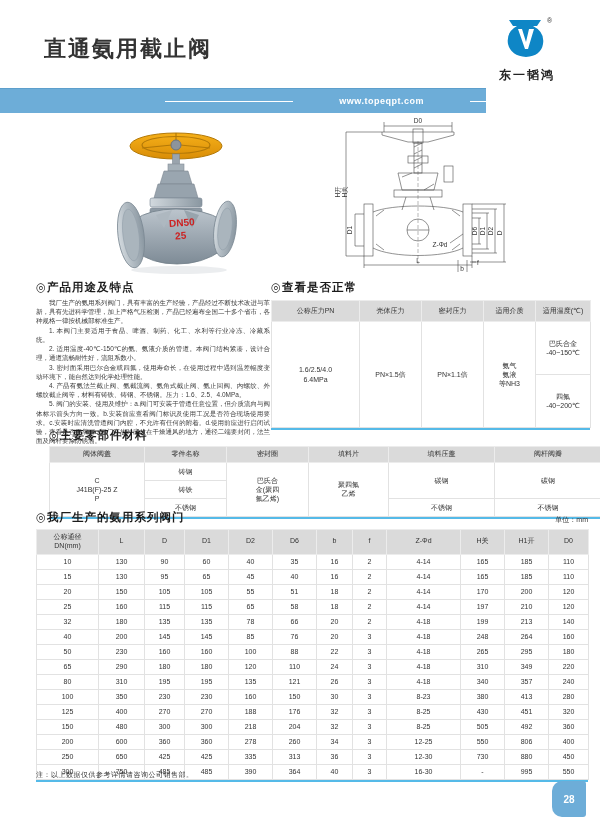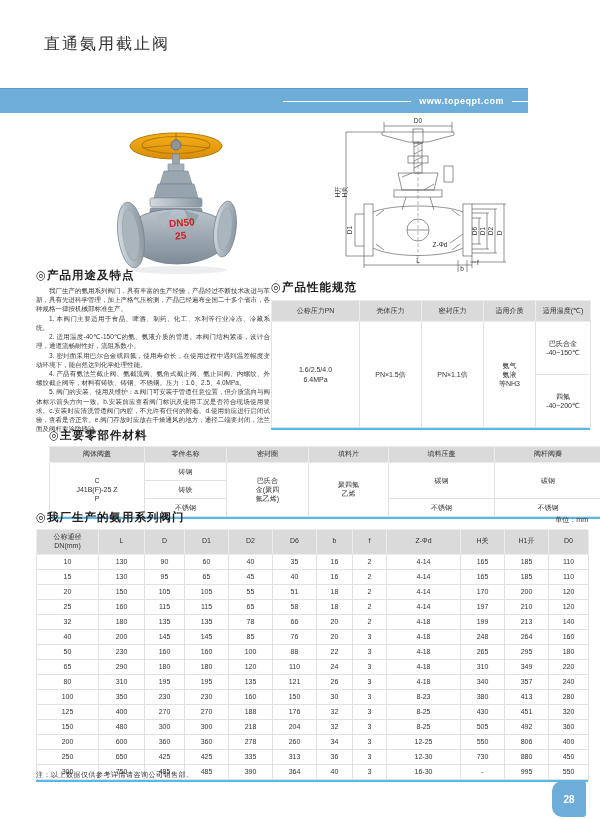--- a/index.html
+++ b/index.html
@@ -1,38 +1,38 @@
 <!DOCTYPE html>
 <html><head>
 <meta charset="utf-8">
 <style>
   html,body{margin:0;padding:0;background:#ffffff;}
   #page{position:relative;width:600px;height:819px;background:#fff;overflow:hidden;
         font-family:"Liberation Sans","DejaVu Sans",sans-serif;color:#333;}
 
   
-  .page-title{position:absolute;left:44px;top:34px;font-size:16px;font-weight:normal;
+  .page-title{position:absolute;left:44px;top:34px;font-size:22px;font-weight:bold;
               color:#333;letter-spacing:2px;}
   .logo-wrap{position:absolute;left:489px;top:16px;width:76px;text-align:center;}
   .brand-name{font-size:12px;font-weight:bold;color:#222;letter-spacing:2px;margin-top:1px;}
-  .banner{position:absolute;left:0;top:88px;width:528px;height:24px;background:#6dadd8;
-          border-top:1px solid #5d9fcc;display:flex;align-items:center;justify-content:flex-end;}
+  .banner{position:absolute;left:0;top:88px;width:486px;height:24px;background:#6dadd8;
+          border-top:1px solid #5d9fcc;display:flex;align-items:center;justify-content:flex-end;gap:38px;}
   .banner .rule-l{width:128px;height:1px;background:#fff;}
   .banner .rule-r{width:16px;height:1px;background:#fff;}
   .banner .site{color:#fff;font-size:9px;font-weight:bold;margin:0 8px;letter-spacing:.5px;}
 
   
   .photo{position:absolute;left:104px;top:122px;}
   .draw{position:absolute;left:332px;top:114px;}
 
   
   .sec-h{font-size:11.5px;font-weight:bold;color:#1c1c1c;letter-spacing:1px;}
 
   
-  .features{position:absolute;left:36px;top:268px;width:234px;}
+  .features{position:absolute;left:36px;top:280px;width:234px;}
   .features .paras{margin-top:3px;}
   .features p{font-size:6.5px;line-height:1.42;color:#3c3c3c;text-align:justify;
               text-indent:2em;margin:0;}
 
   
   .tbl-wrap{border-bottom:2px solid #55bae8;}
   table.tbl{border-collapse:collapse;table-layout:fixed;width:100%;}
   table.tbl th{background:#dadada;font-weight:normal;font-size:7px;color:#333;
                white-space:pre-line;padding:3px 1px;border:1px solid #ececec;line-height:1.25;}
   table.tbl td{font-size:7px;color:#333;text-align:center;border:1px solid #e2e2e2;
@@ -64,20 +64,28 @@
 
   svg text{font-family:"Liberation Sans","DejaVu Sans",sans-serif;}
 </style>
 </head>
 <body>
 
 <div id="page">
 
   <div class="page-title">直通氨用截止阀</div>
 
+  <div class="logo-wrap">
+    <svg width="52" height="46" viewBox="0 0 52 46">
+      <path d="M8 4 L40 4 L36 10 L32 10 Q44 16 42 28 Q40 40 25 41 Q10 40 7 28 Q5 16 16 10 L12 10 Z" fill="#0e86c6"></path>
+      <path d="M17 13 L24 33 L27 33 L33 13 L28 13 L25 26 L21 13 Z" fill="#ffffff"></path>
+      <text x="46" y="7" font-size="7" fill="#333">®</text>
+    </svg>
+    <div class="brand-name">东一韬鸿</div>
+  </div>
 
   <div class="banner">
     <div class="rule-l"></div>
     <div class="site">www.topeqpt.com</div>
     <div class="rule-r"></div>
   </div>
 
   <svg class="photo" width="152" height="156" viewBox="0 0 152 156">
     <defs>
       <linearGradient id="gBody" x1="0" y1="0" x2="0" y2="1">
@@ -219,21 +227,21 @@
         <p>我厂生产的氨用系列阀门，具有丰富的生产经验，产品经过不断技术改进与革新，具有先进科学管理，加上严格气压检测，产品已经遍布全国二十多个省市，各种规格一律按机械部标准生产。</p>
         <p>1. 本阀门主要适用于食品、啤酒、制药、化工、水利等行业冷冻、冷藏系统。</p>
         <p>2. 适用温度-40℃-150℃的氨、氨液介质的管道。本阀门结构紧凑，设计合理，通道流畅耐性好，流阻系数小。</p>
         <p>3. 密封面采用巴尔合金或四氟，使用寿命长，在使用过程中遇到温差幅度变动环境下，能自然达到化学处理性能。</p>
         <p>4. 产品有氨法兰截止阀、氨截流阀、氨角式截止阀、氨止回阀、内螺纹、外螺纹截止阀等，材料有铸铁、铸钢、不锈钢。压力：1.6、2.5、4.0MPa。</p>
         <p>5. 阀门的安装、使用及维护：a.阀门可安装于管道任意位置，但介质流向与阀体标示箭头方向一致。b.安装前应查看阀门标识及使用工况是否符合现场使用要求。c.安装时应清洗管道阀门内腔，不允许有任何的附着。d.使用前应进行启闭试验，查看是否正常。e.阀门存放时应放在干燥通风的地方，通径二端要封闭，法兰面及阀杆要涂防锈油。</p>
       </div>
   </div>
 
   <div class="specs">
-    <div class="sec-h">◎产品性能规范</div>
+    <div class="sec-h">◎查看是否正常</div>
     <div class="tbl-wrap">
       <table class="tbl">
         <colgroup>
             <col style="width:88px">
             <col style="width:62px">
             <col style="width:62px">
             <col style="width:52px">
             <col style="width:55px">
           </colgroup>
         <tbody>

